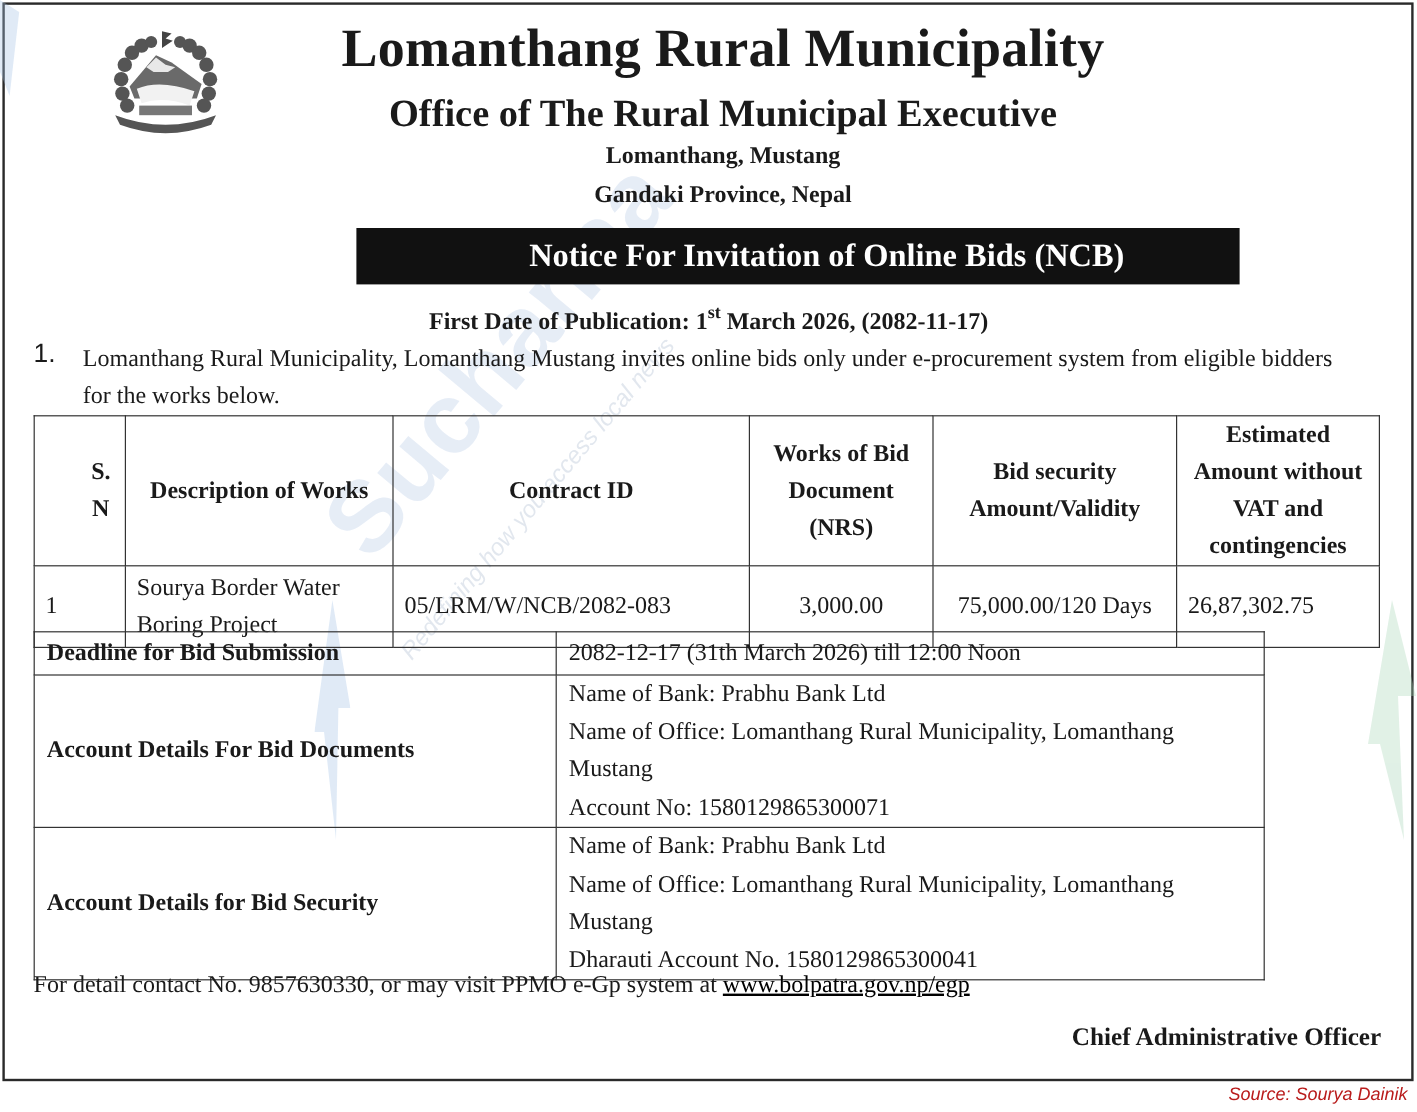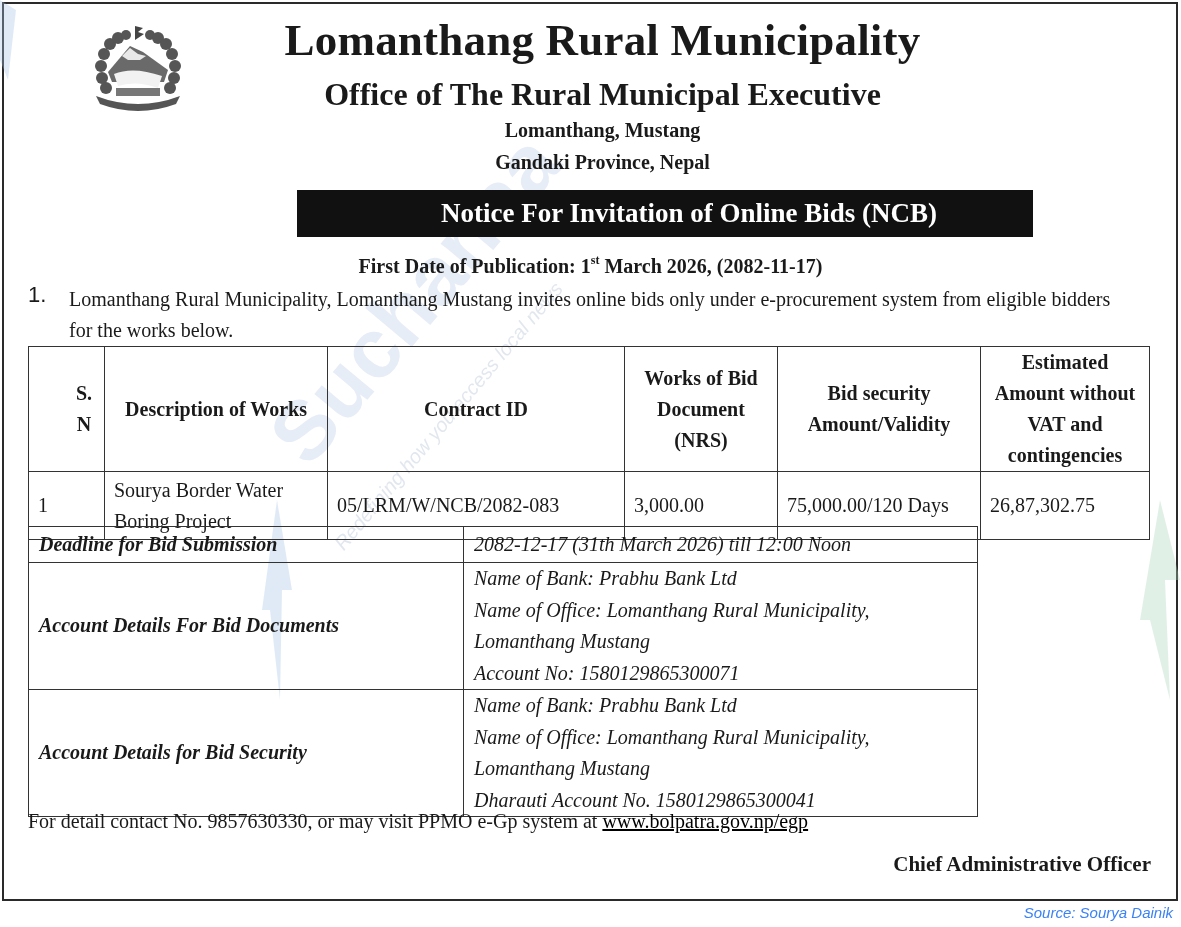--- a/index.html
+++ b/index.html
@@ -38,56 +38,56 @@
   .t4 { top: 151px; font-size: 20px; }
   .banner {
     position: absolute; left: 297px; top: 190px; width: 688px; height: 47px;
     background: #111; color: #fff; font-weight: bold; font-size: 27px;
     display: flex; align-items: center; justify-content: center; padding-left: 48px;
   }
   .pubdate {
     position: absolute; left: 0; width: 1181px; top: 253px; text-align: center;
     font-weight: bold; font-size: 20px;
   }
-  .pubdate sup { font-size: 12px; vertical-align: 9px; }
+  .pubdate sup { font-size: 15px; vertical-align: 9px; }
   .para-num {
     position: absolute; left: 28px; top: 282px;
     font-family: "Liberation Sans", "DejaVu Sans", sans-serif; font-size: 22px;
   }
   .para {
     position: absolute; left: 69px; top: 284px; width: 1060px;
     font-size: 20px; line-height: 31px;
   }
   table { border-collapse: collapse; position: absolute; }
   td, th { border: 1.5px solid #333; font-size: 20px; padding: 0 9px; }
   .tbl1 { left: 28px; top: 346px; width: 1122px; }
   .tbl1 th { font-weight: bold; text-align: center; height: 99px; line-height: 31px; }
   .tbl1 td { height: 67px; line-height: 31px; }
   .tbl1 .c-sn { width: 22px; padding-left: 44px; }
   .tbl1 .c-desc { width: 204px; }
   .tbl1 .c-cid { width: 278px; margin-left: 20px; }
   .tbl1 .c-price { width: 134px; }
   .tbl1 .c-sec { width: 184px; }
-  .center { text-align: left; }
+  .center { text-align: center; }
   .left { text-align: left; }
-  .tbl2 { left: 28px; top: 526px; width: 950px; font-style: italic; }
+  .tbl2 { left: 28px; top: 526px; width: 1026px; }
   .tbl2 td { line-height: 31.5px; padding: 0 10px; }
   .tbl2 .lbl { font-weight: bold; width: 414px; }
   .tbl2 .r1 td { height: 35px; }
   .tbl2 .r3 td { height: 99px; }
   .tbl2 .r4 td { height: 98px; }
   .contact { position: absolute; left: 28px; top: 810px; font-size: 20px; }
   .contact a { color: #000000; text-decoration: underline; }
   .signature {
     position: absolute; right: 30px; top: 852px; font-weight: bold; font-size: 21px;
   }
   .source {
     position: absolute; right: 8px; top: 904px;
     font-family: "Liberation Sans", "DejaVu Sans", sans-serif;
-    font-style: italic; font-size: 15px; color: #3b82f6;
+    font-style: italic; font-size: 15px; color: #b91c1c;
   }
 </style>
 </head>
 <body>
 
 <div class="frame"></div>
 
 <div class="wm-text">Suchanaa</div>
 <div class="wm-tag">Redefining how you access local news</div>
 <svg class="wm-arrow" style="left:1140px;top:500px" width="40" height="200" viewBox="0 0 40 200">

